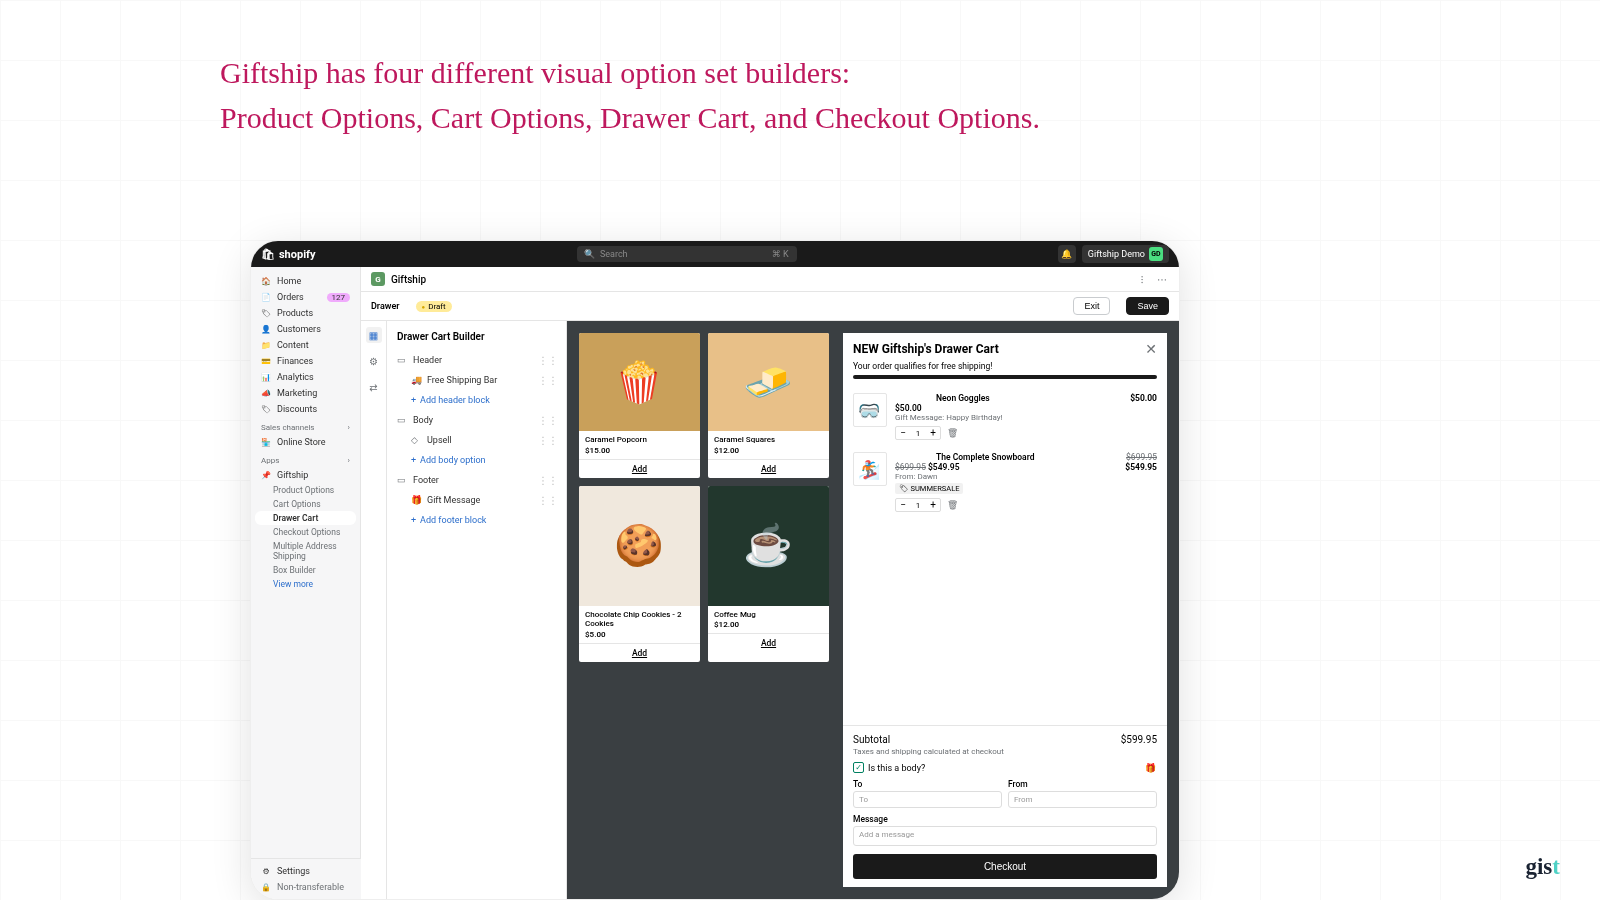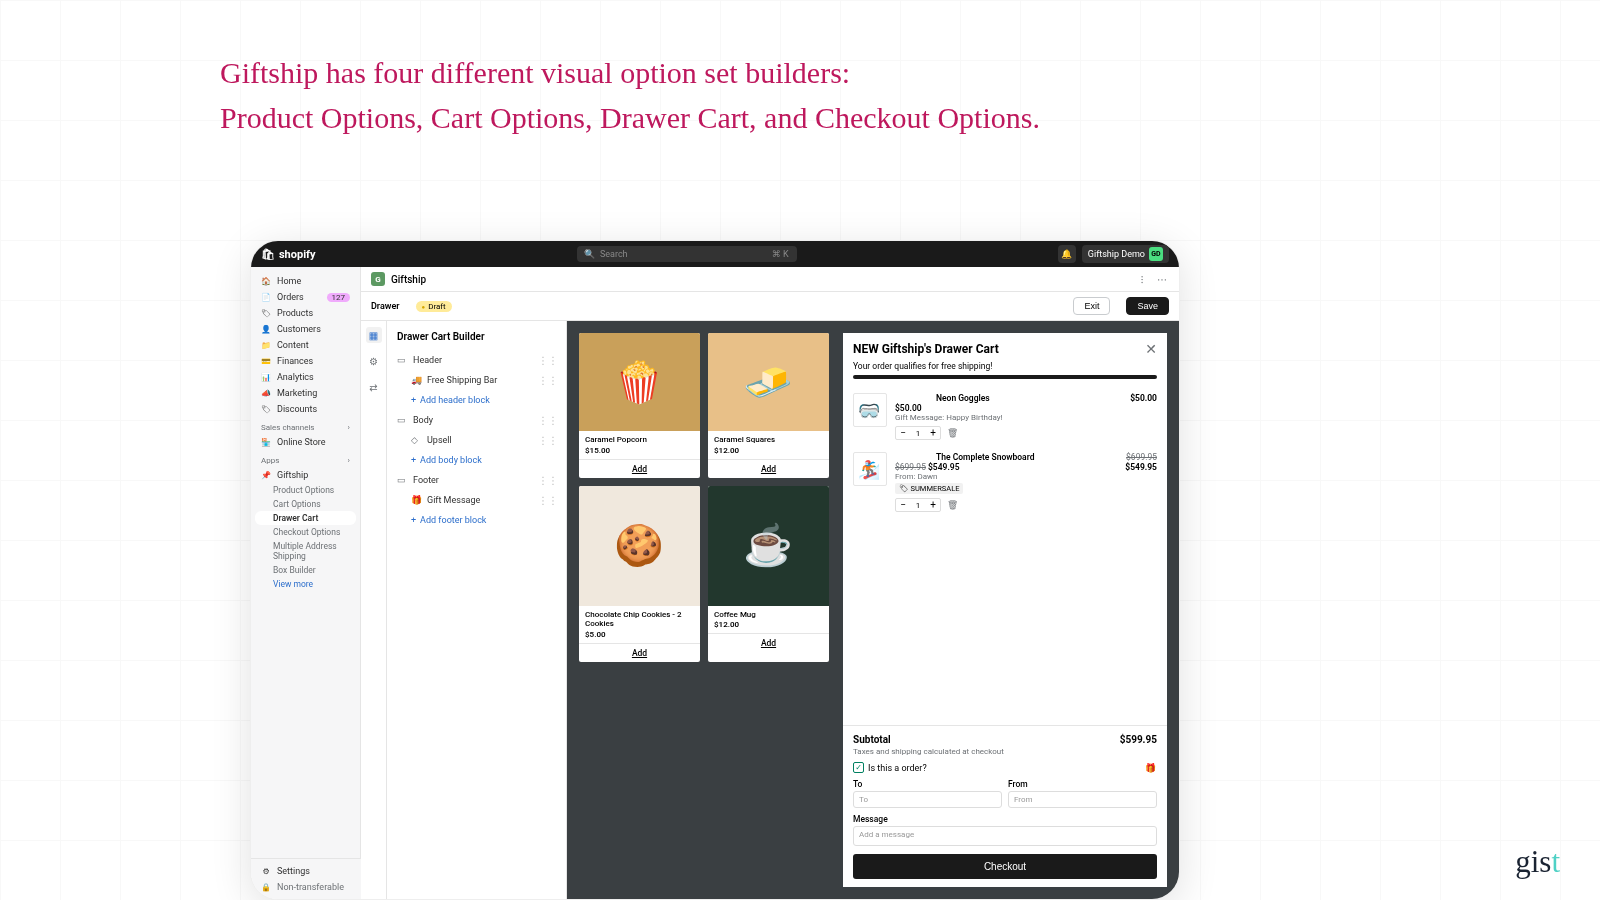--- a/index.html
+++ b/index.html
@@ -72,31 +72,31 @@
 .ci-meta { color: #6d7175; font-size: 8px; }
 .ci-tag { display: inline-flex; align-items: center; gap: 2px; background: #f1f1f1; border-radius: 2px; padding: 1px 4px; font-size: 7.5px; margin-top: 2px; }
 .ci-price { text-align: right; font-size: 8.5px; }
 .strike { text-decoration: line-through; color: #6d7175; }
 .qty-row { display: flex; align-items: center; gap: 6px; margin-top: 4px; }
 .qty-ctrl { display: flex; align-items: center; border: 1px solid #ddd; border-radius: 2px; height: 14px; }
 .qty-btn { width: 14px; text-align: center; cursor: pointer; font-size: 10px; line-height: 12px; }
 .qty-val { width: 16px; text-align: center; font-size: 8px; }
 .trash { color: #6d7175; cursor: pointer; font-size: 9px; }
 .drawer-footer { margin-top: auto; border-top: 1px solid #e5e5e5; padding: 8px 10px; }
-.subtotal { display: flex; justify-content: space-between; font-weight: 700; font-size: 10px; }
+.subtotal { display: flex; justify-content: space-between; font-weight: 400; font-size: 10px; }
 .tax-note { color: #6d7175; font-size: 8px; margin-top: 2px; }
 .gift-row { display: flex; justify-content: space-between; align-items: center; margin-top: 6px; font-size: 9px; }
 .gift-check { display: flex; align-items: center; gap: 4px; }
 .checkbox { width: 11px; height: 11px; border: 1px solid #008060; border-radius: 2px; display: flex; align-items: center; justify-content: center; color: #008060; font-size: 8px; }
 .field-row { display: flex; gap: 6px; margin-top: 6px; }
 .field { flex: 1; }
 .field-label { font-size: 8.5px; font-weight: 500; margin-bottom: 2px; display: block; }
 .field-input { width: 100%; border: 1px solid #ddd; border-radius: 3px; padding: 3px 5px; font-size: 8px; color: #999; background: #fff; }
 .checkout-btn { width: 100%; background: #1a1a1a; color: #fff; border: none; border-radius: 3px; padding: 7px; font-size: 10px; margin-top: 8px; cursor: pointer; }
-.brand-logo { position: absolute; bottom: 20px; right: 40px; font-family: Georgia, serif; font-size: 31px; font-weight: 400; color: #1a2332; text-align: center; }
+.brand-logo { position: absolute; bottom: 20px; right: 40px; font-family: Georgia, serif; font-size: 23px; font-weight: 700; color: #1a2332; text-align: center; }
 .brand-logo .accent { color: #4fd1c5; }
 </style>
 </head>
 <body>
 
 <div class="grid-bg"></div>
 
 <div class="hero">
   <p class="hero-sub" style="white-space: pre-line;">Giftship has four different visual option set builders:
 Product Options, Cart Options, Drawer Cart, and Checkout Options.</p>
@@ -257,21 +257,21 @@
                   <span>Body</span>
                   <span class="drag-handle">⋮⋮</span>
                 </div>
                 <div class="section-row sub">
                   <span class="row-icon">◇</span>
                   <span>Upsell</span>
                   <span class="drag-handle">⋮⋮</span>
                 </div>
                 <div class="add-link">
                   <span>+</span>
-                  <span>Add body block</span>
+                  <span>Add body option</span>
                 </div>
                 <div class="section-row">
                   <span class="row-icon">▭</span>
                   <span>Footer</span>
                   <span class="drag-handle">⋮⋮</span>
                 </div>
                 <div class="section-row sub">
                   <span class="row-icon">🎁</span>
                   <span>Gift Message</span>
                   <span class="drag-handle">⋮⋮</span>
@@ -375,21 +375,21 @@
 
             <div class="drawer-footer">
               <div class="subtotal">
                 <span>Subtotal</span>
                 <span>$599.95</span>
               </div>
               <div class="tax-note">Taxes and shipping calculated at checkout</div>
               <div class="gift-row">
                 <div class="gift-check">
                   <span class="checkbox">✓</span>
-                  <span>Is this a order?</span>
+                  <span>Is this a body?</span>
                 </div>
                 <span>🎁</span>
               </div>
               <div class="field-row">
                 <div class="field">
                   <span class="field-label">To</span>
                   <div class="field-input">To</div>
                 </div>
                 <div class="field">
                   <span class="field-label">From</span>

